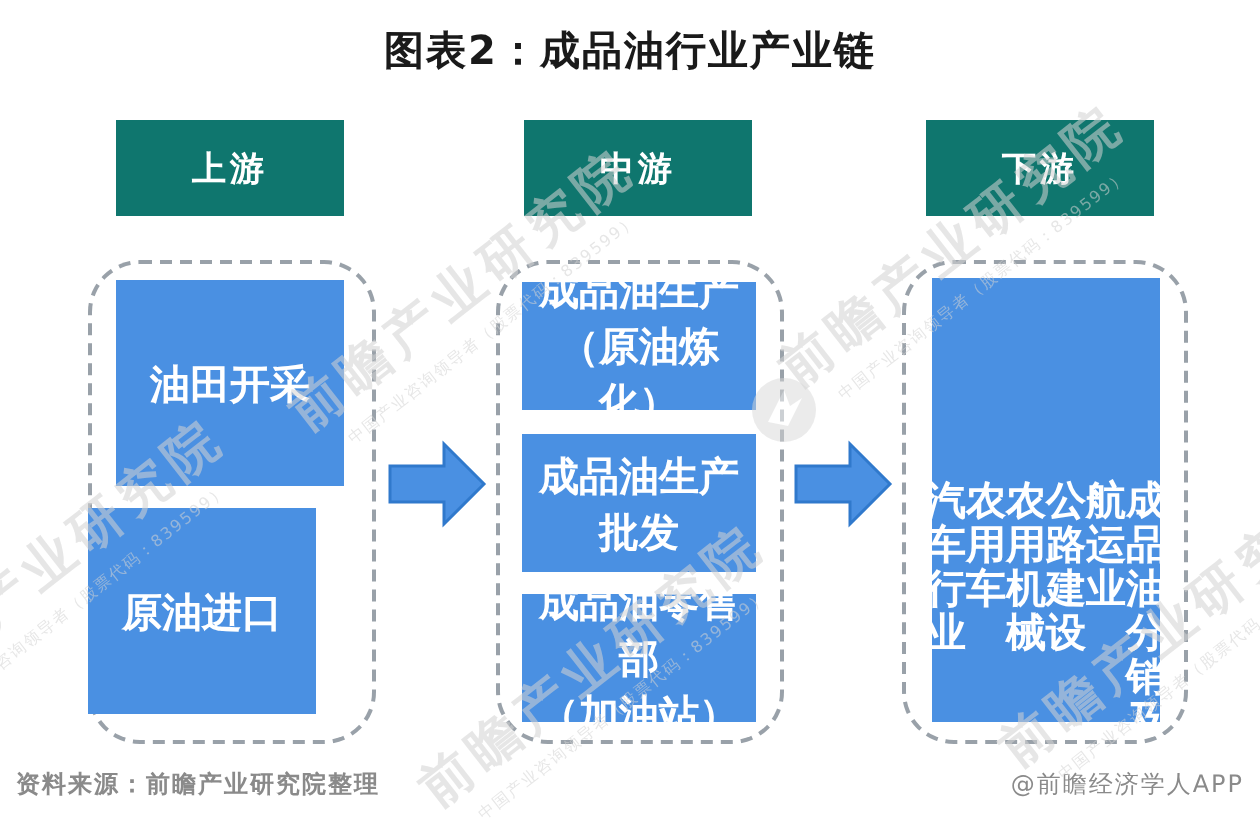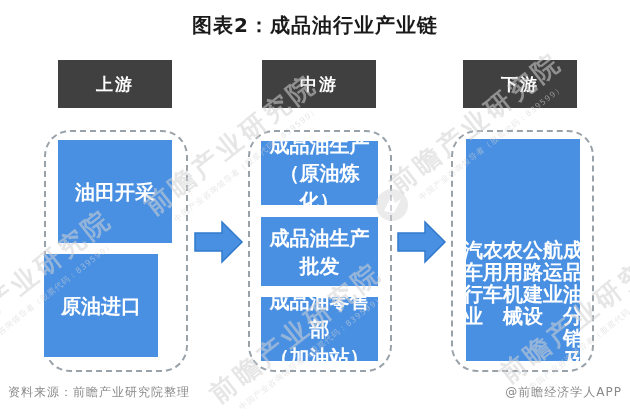--- a/index.html
+++ b/index.html
@@ -19,21 +19,21 @@
     font-size: 20px;
     font-weight: bold;
     color: #1a1a1a;
     letter-spacing: 1px;
   }
   .hdr {
     position: absolute;
     top: 60px;
     width: 114px;
     height: 48px;
-    background: #404040;
+    background: #0f766e;
     color: #ffffff;
     font-size: 17px;
     font-weight: bold;
     letter-spacing: 2px;
     display: flex;
     align-items: center;
     justify-content: center;
   }
   .group {
     position: absolute;
@@ -165,16 +165,16 @@
   </div>
   <div class="wm" style="left:590px;top:318px;">
     <div class="wm-big">前瞻产业研究院</div>
     <div class="wm-small">中国产业咨询领导者（股票代码：839599）</div>
   </div>
   <svg class="wm-circle" style="left:375px;top:188px;" width="34" height="34" viewBox="0 0 34 34">
     <circle cx="17" cy="17" r="16" fill="#d8d8d8"></circle>
     <path d="M9 23 L17 7 L20 15 L26 11 L19 25 Z" fill="#ffffff"></path>
   </svg>
 
-  <div class="footer-text" style="left:8px;">资料来源：前瞻产业研究院整理</div>
+  <div class="footer-text" style="left:8px;font-weight:bold;">资料来源：前瞻产业研究院整理</div>
   <div class="footer-text" style="right:8px;">@前瞻经济学人APP</div>
 
 </div>
 
 </body></html>

